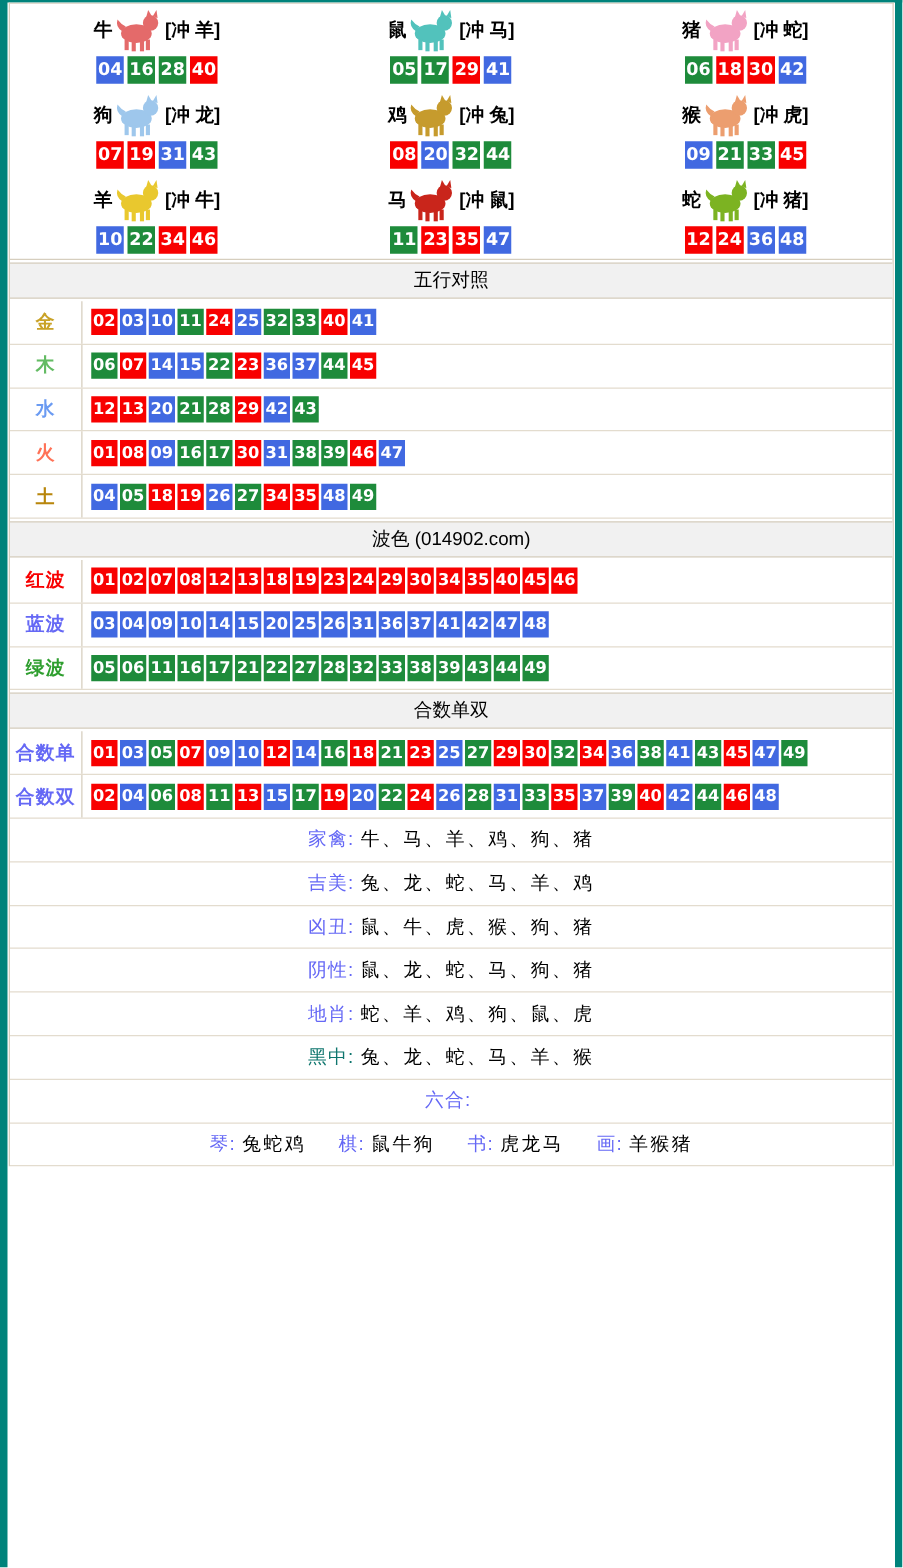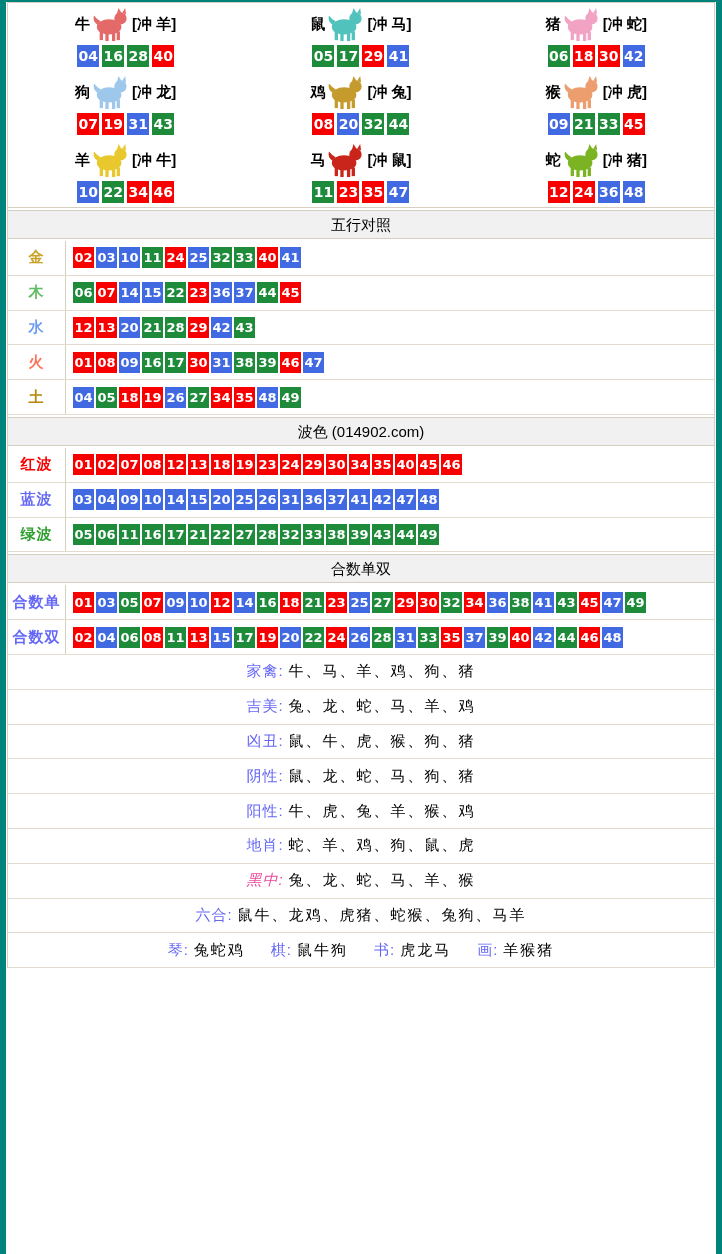--- a/index.html
+++ b/index.html
@@ -487,34 +487,29 @@
         </div>
         <div class="arow">
           <span class="alab" style="color: rgb(101, 104, 245);">凶丑:</span>
           <span class="aval">鼠、牛、虎、猴、狗、猪</span>
         </div>
         <div class="arow">
           <span class="alab" style="color: rgb(101, 104, 245);">阴性:</span>
           <span class="aval">鼠、龙、蛇、马、狗、猪</span>
         </div>
         <div class="arow">
-          <span class="alab" style="color: rgb(101, 104, 245);">阳性:</span>
-          <span class="aval">牛、虎、兔、羊、猴、鸡</span>
-        </div>
-        <div class="arow">
           <span class="alab" style="color: rgb(101, 104, 245);">地肖:</span>
           <span class="aval">蛇、羊、鸡、狗、鼠、虎</span>
         </div>
         <div class="arow">
-          <span class="alab" style="color: #ec4899; font-style: italic;">黑中:</span>
+          <span class="alab" style="color: #0f766e;">黑中:</span>
           <span class="aval">兔、龙、蛇、马、羊、猴</span>
         </div>
         <div class="arow">
           <span class="alab" style="color: rgb(101, 104, 245);">六合:</span>
-          <span class="aval">鼠牛、龙鸡、虎猪、蛇猴、兔狗、马羊</span>
         </div>
         <div class="arow">
           <div class="pairs">
             <span class="pair">
               <span class="alab" style="color: rgb(101, 104, 245);">琴:</span>
               <span class="aval">兔蛇鸡</span>
             </span>
             <span class="pair">
               <span class="alab" style="color: rgb(101, 104, 245);">棋:</span>
               <span class="aval">鼠牛狗</span>

